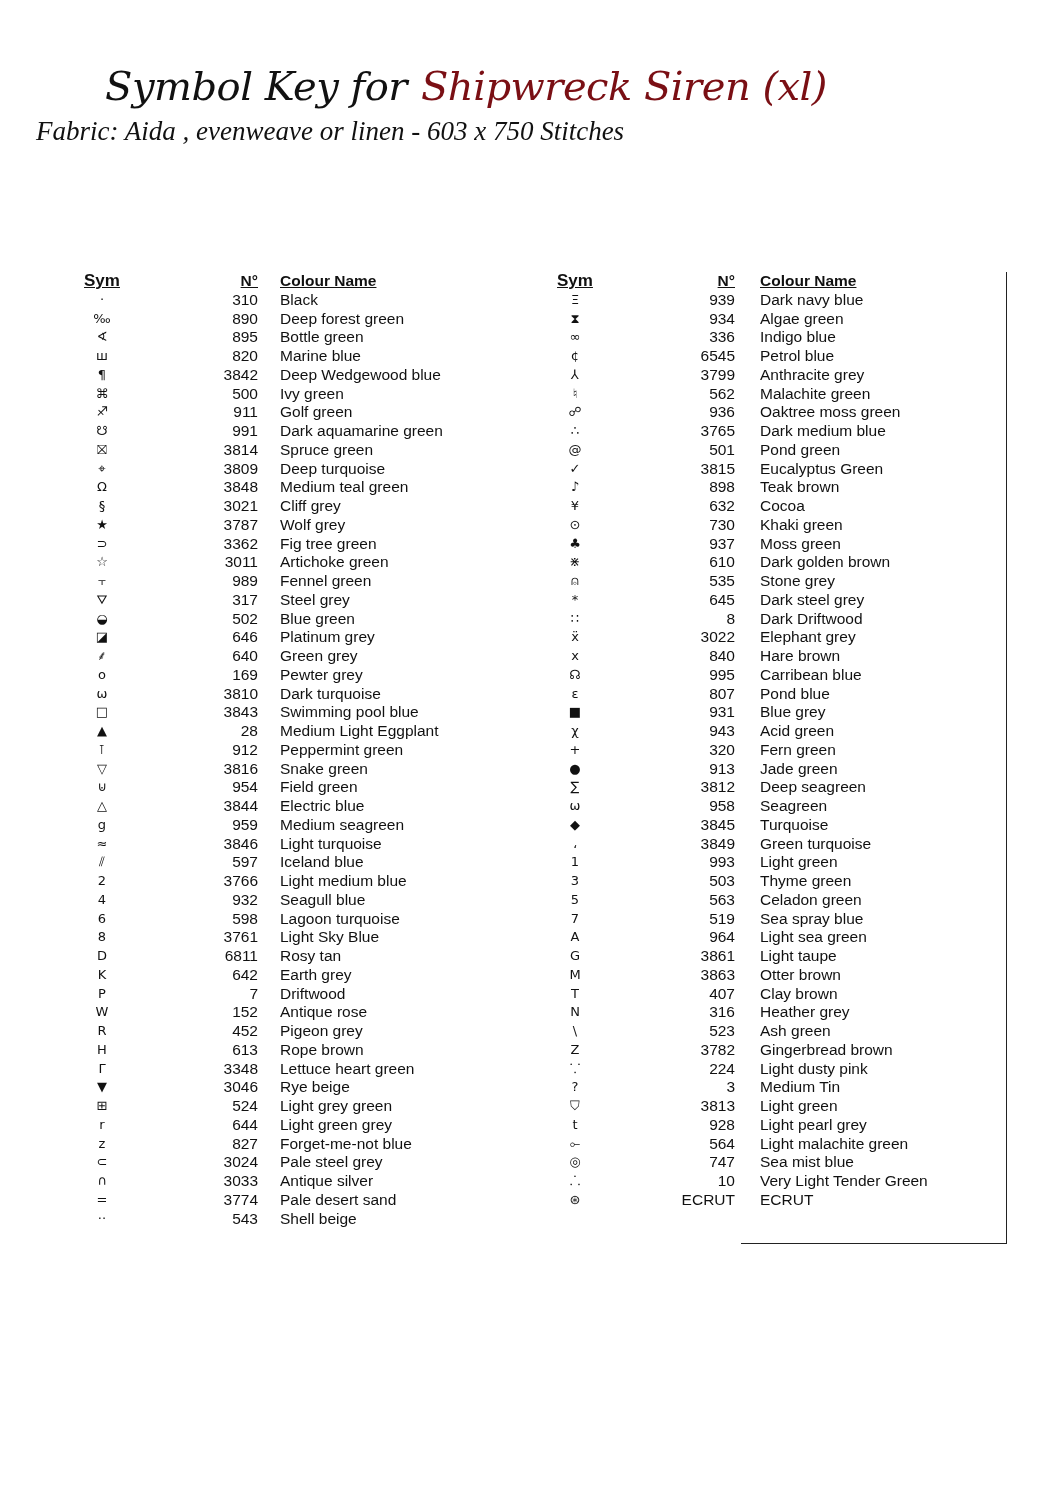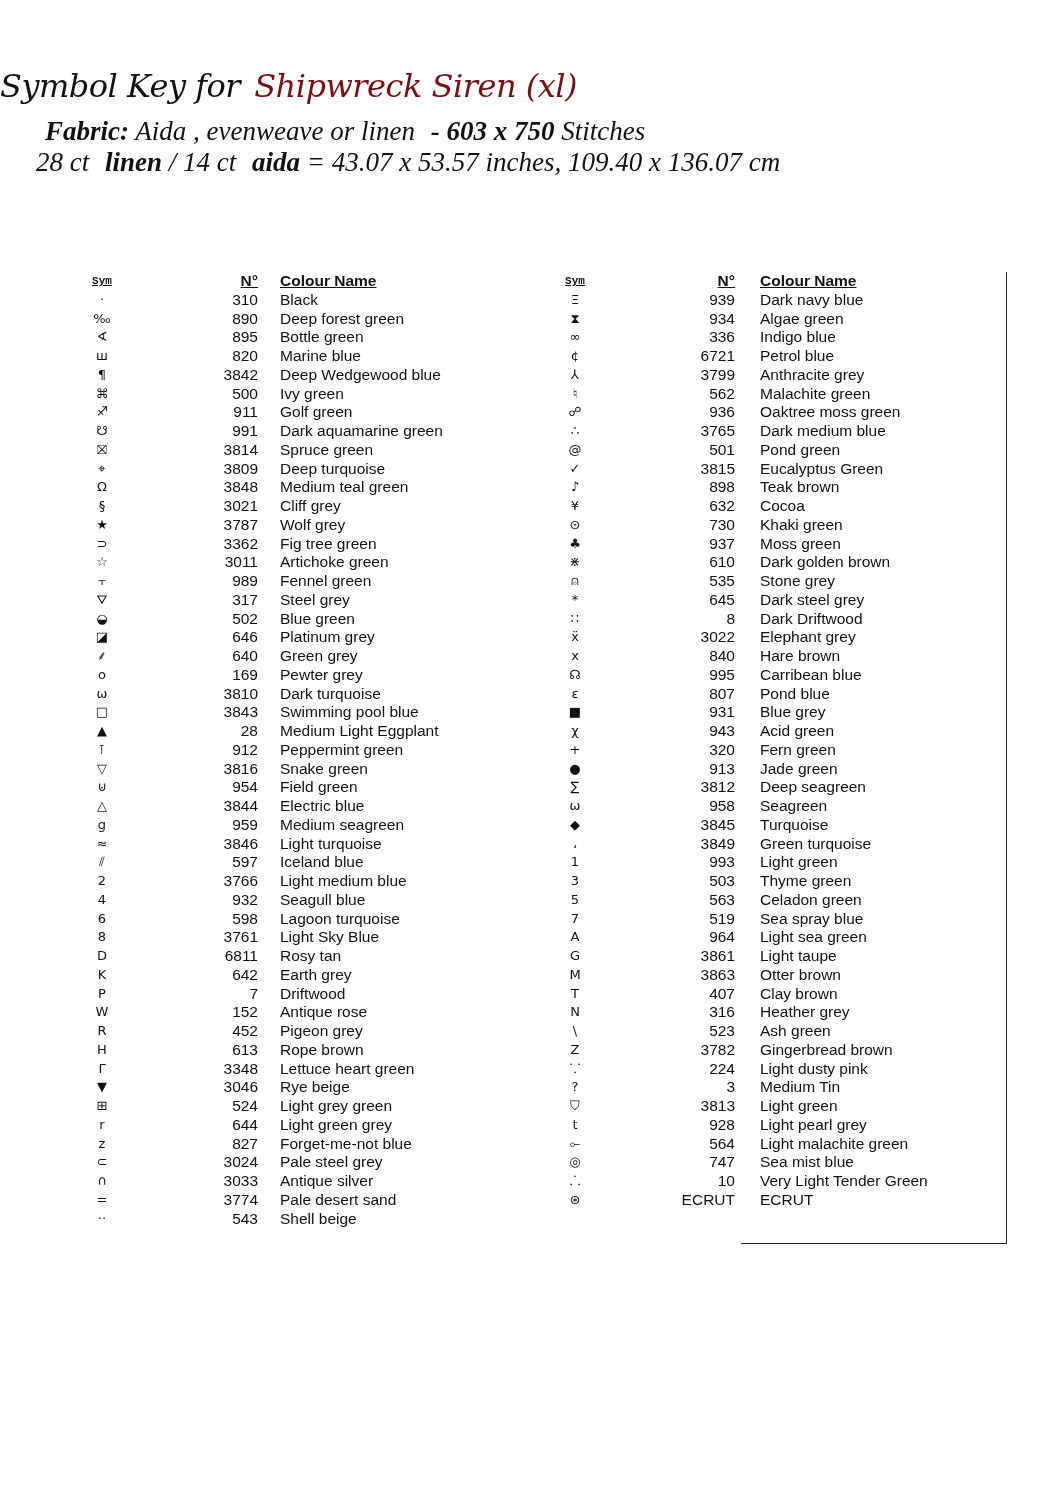--- a/index.html
+++ b/index.html
@@ -1,56 +1,55 @@
 <!DOCTYPE html>
 <html><head>
 <meta charset="utf-8">
 <style>
   html, body { margin: 0; padding: 0; background: #ffffff; }
   body { width: 1060px; height: 1500px; position: relative; overflow: hidden; color: #111; }
   .title {
-    position: absolute; top: 56px; left: 0; width: 932px; 
-    font-family: "DejaVu Serif", serif; font-style: italic; font-size: 32px; line-height: 60px;
+    position: absolute; top: 56px; left: 0; width: 932px; text-align: center;
+    font-family: "DejaVu Serif", serif; font-style: italic; font-size: 40px; line-height: 60px;
     letter-spacing: -0.5px;
   }
   .title .t-black { color: #111; }
   .title .t-red { color: #7a0f14; margin-left: 14px; }
   .specs {
     position: absolute; top: 116px; left: 36px; width: 1000px;
     font-family: "Liberation Serif", serif; font-style: italic; font-size: 27px; line-height: 31px;
   }
   .specs div { white-space: nowrap; }
-  .specs b { font-weight: bold; margin-left: 9px; }
+  .specs b { font-weight: normal; }
   .key { position: absolute; top: 272px; font-family: "Liberation Sans", sans-serif; font-size: 15.5px; }
   .key.left { left: 70px; width: 420px; }
   .key.right { left: 545px; width: 460px; }
   .row { display: flex; height: 18.75px; line-height: 18.75px; align-items: center; }
   .c-sym { width: 64px; text-align: center; font-family: "DejaVu Sans", sans-serif; font-size: 13px; }
   .c-num { width: 124px; text-align: right; }
   .c-name { padding-left: 22px; white-space: nowrap; }
   .key.right .c-sym { width: 60px; }
   .key.right .c-num { width: 130px; }
   .key.right .c-name { padding-left: 25px; }
   .hdr { font-weight: bold; text-decoration: underline; }
-  .hdr .c-sym { font-family: Liberation Mono, monospace; font-size: 11px; }
+  .hdr .c-sym { font-family: Liberation Sans, sans-serif; font-size: 17px; }
   .frame-right { position: absolute; left: 1006px; top: 272px; width: 0; height: 972px; border-left: 1.5px solid #222; }
   .frame-bottom { position: absolute; left: 741px; top: 1243px; width: 266px; height: 0; border-top: 1.5px solid #222; }
 </style>
 </head>
 <body>
 
 <div class="title">
   <span class="t-black">Symbol Key for</span><span class="t-red">Shipwreck Siren (xl)</span>
 </div>
 
 <div class="specs">
   <div>
     <b>Fabric:</b><span> Aida , evenweave or  linen </span><b>- 603 x 750</b><span> Stitches</span>
   </div>
-  <div><span>28 ct </span><b>linen</b><span> / 14 ct </span><b>aida</b><span> = 43.07 x 53.57 inches, 109.40 x 136.07 cm</span></div>
 </div>
 
 <div class="key left">
   <div class="row hdr">
     <span class="c-sym">Sym</span>
     <span class="c-num">N°</span>
     <span class="c-name">Colour Name</span>
   </div>
   <div id="left-body">
       <div class="row">
@@ -323,21 +322,21 @@
         <span class="c-num">934</span>
         <span class="c-name">Algae green</span>
       </div>
       <div class="row">
         <span class="c-sym">∞</span>
         <span class="c-num">336</span>
         <span class="c-name">Indigo blue</span>
       </div>
       <div class="row">
         <span class="c-sym">¢</span>
-        <span class="c-num">6721</span>
+        <span class="c-num">6545</span>
         <span class="c-name">Petrol blue</span>
       </div>
       <div class="row">
         <span class="c-sym">⅄</span>
         <span class="c-num">3799</span>
         <span class="c-name">Anthracite grey</span>
       </div>
       <div class="row">
         <span class="c-sym">♮</span>
         <span class="c-num">562</span>

